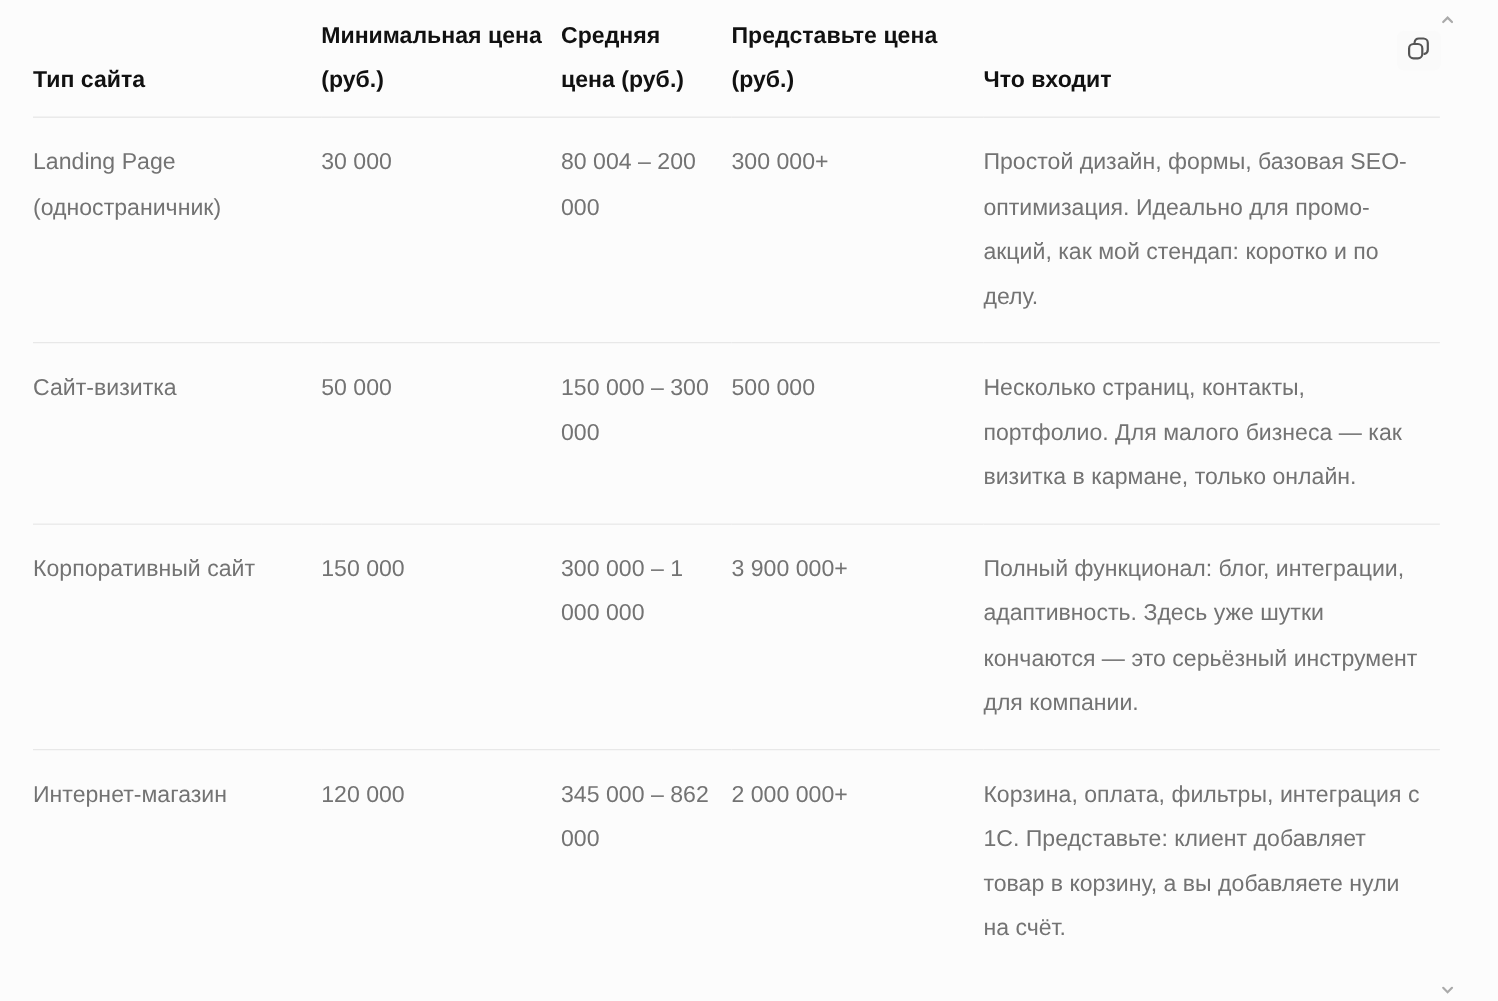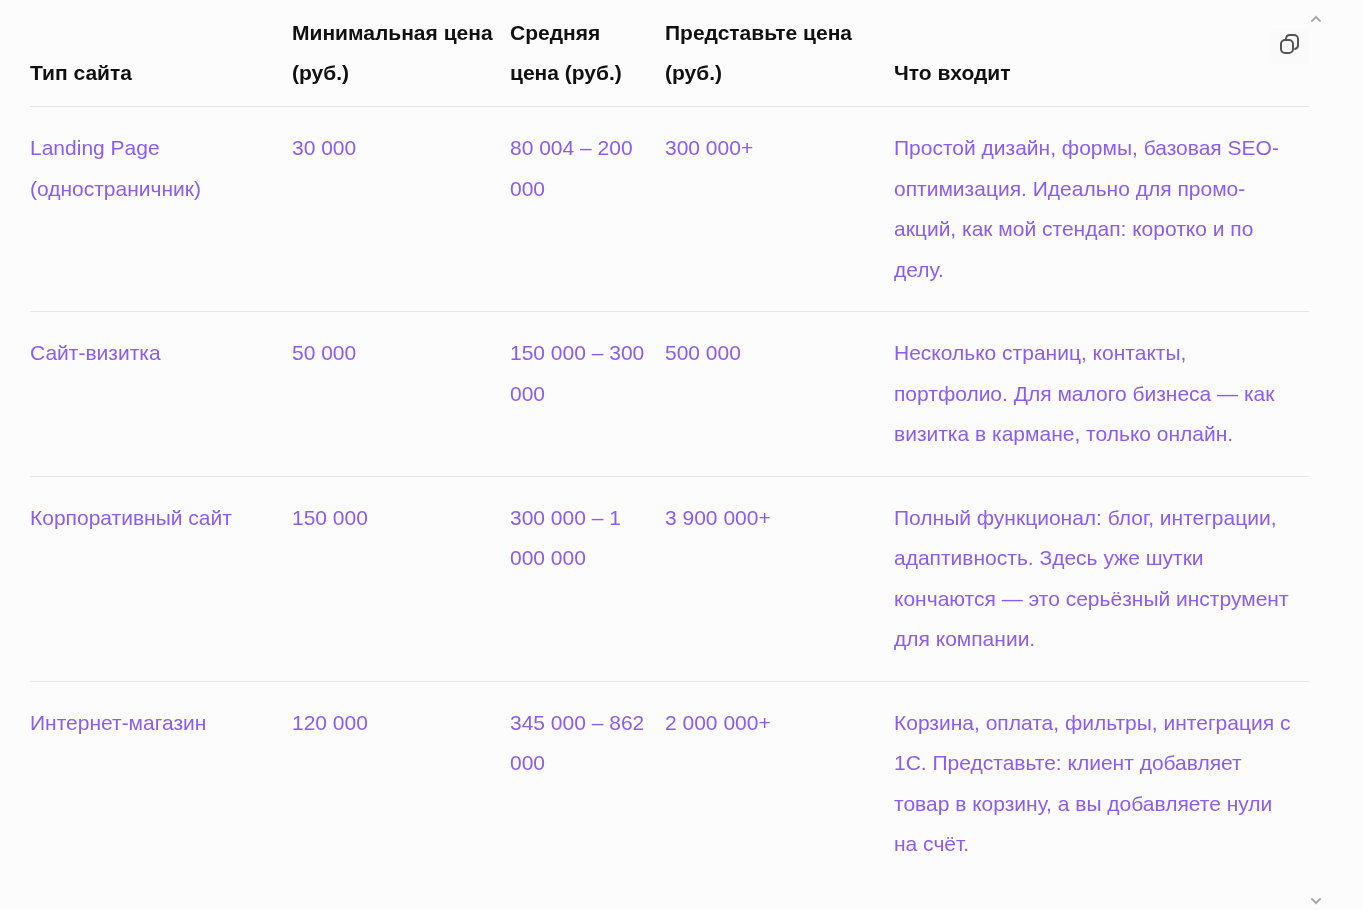--- a/index.html
+++ b/index.html
@@ -40,21 +40,21 @@
       padding: 13px 12px 13px 0;
       color: #111;
       border-bottom: 1px solid #e3e3e3;
     }
     tbody td {
       text-align: left;
       vertical-align: top;
       font-size: 21px;
       line-height: 40.5px;
       padding: 21px 12px 21px 0;
-      color: #8b5cf6;
+      color: #737373;
       border-bottom: 1px solid #e6e6e6;
     }
     tbody tr:last-child td { border-bottom: none; }
 
     .copy-btn {
       position: absolute;
       left: 1270px;
       top: 28px;
       width: 40px;
       height: 36px;

